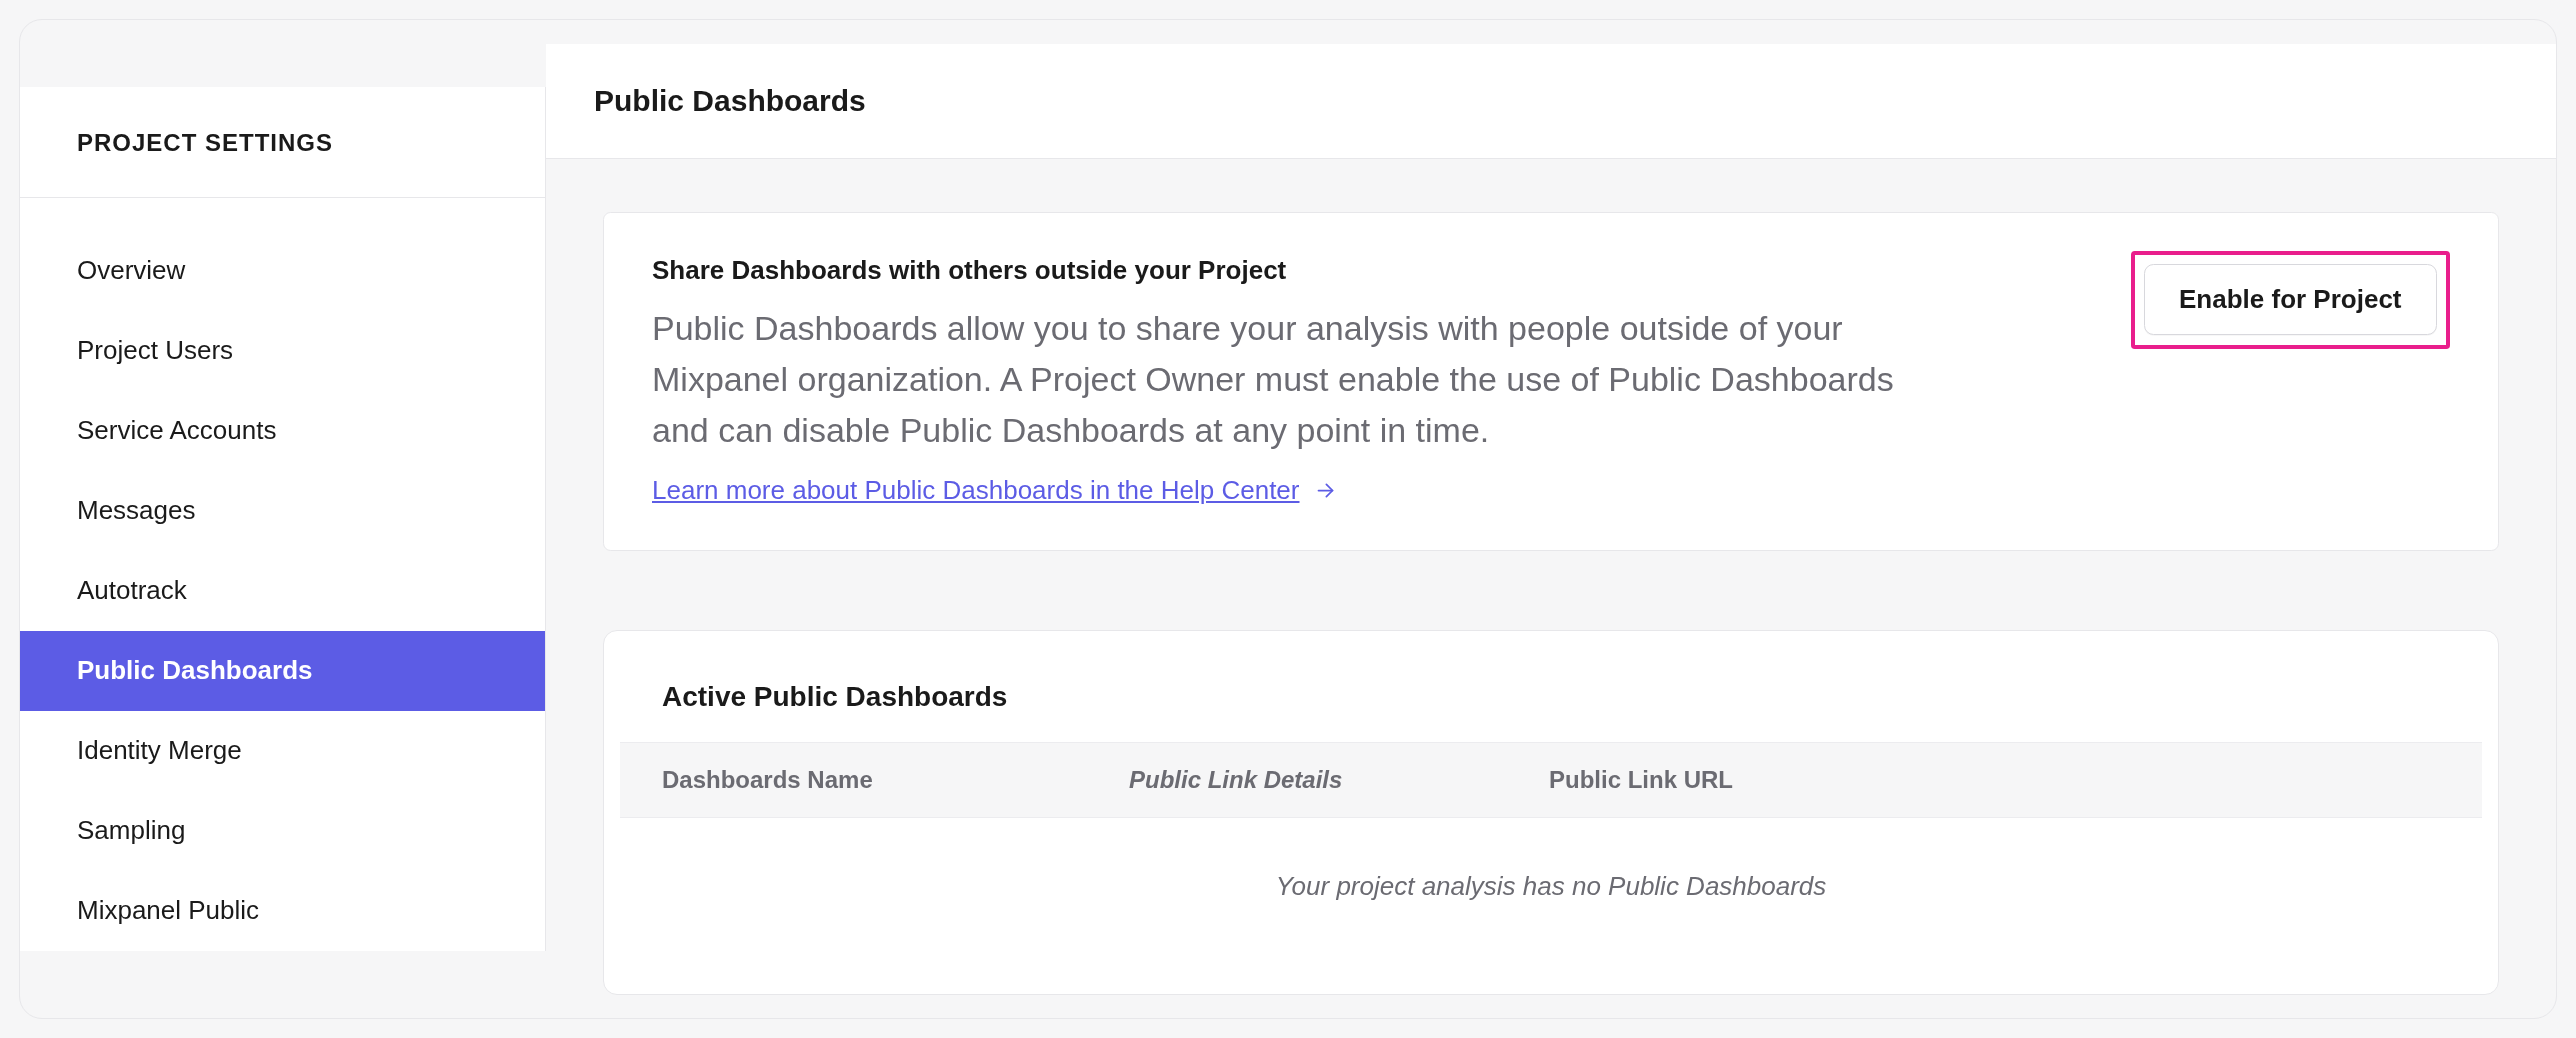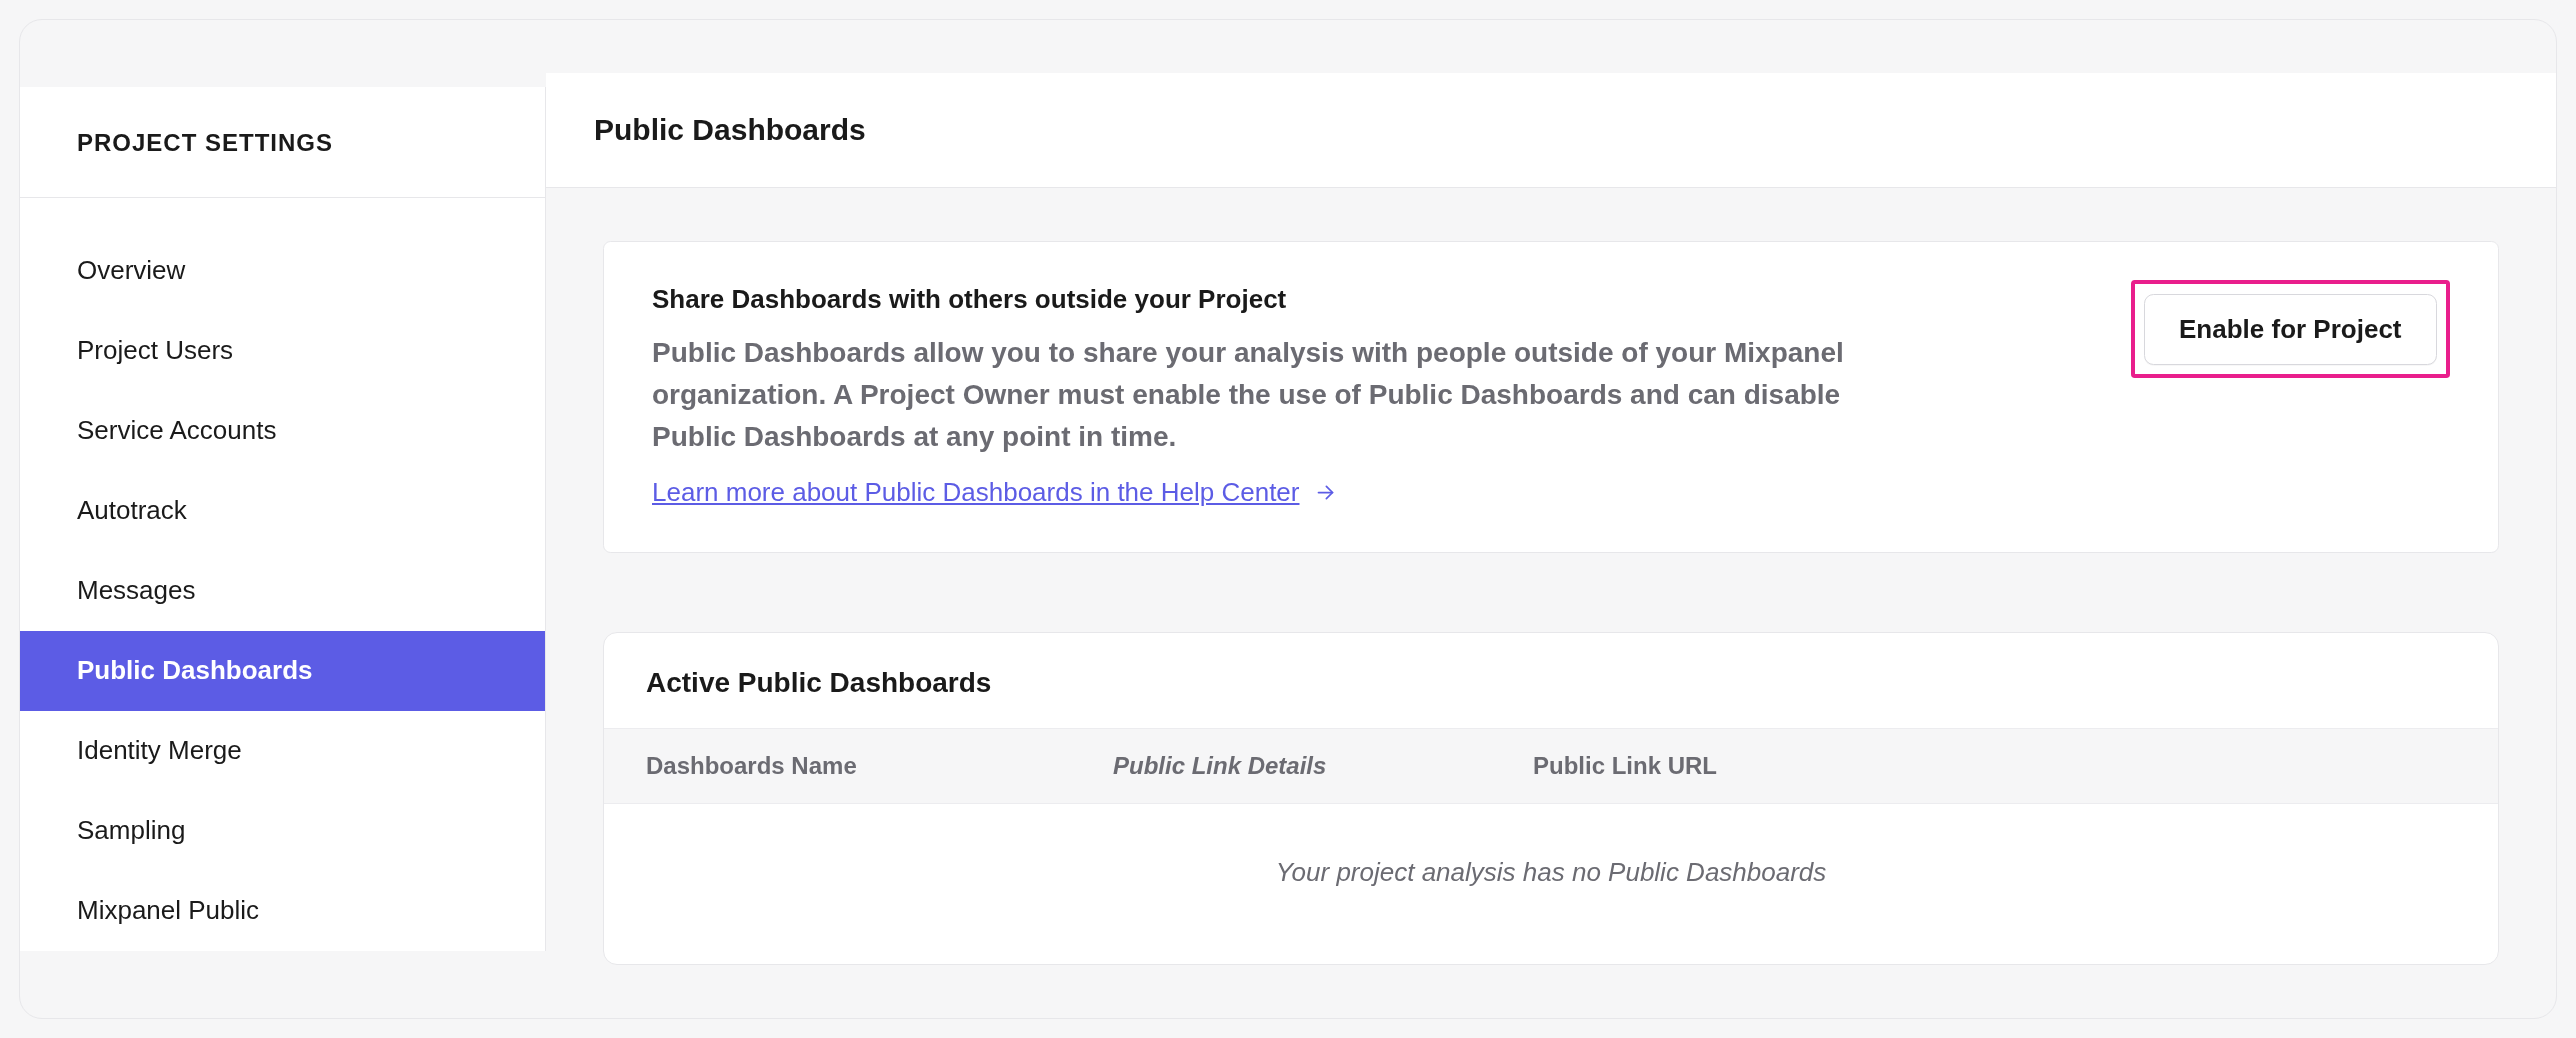--- a/index.html
+++ b/index.html
@@ -96,26 +96,25 @@
     align-items: flex-start;
     gap: 29px;
   }
   .info-card .text-col { flex: 1; }
   .info-card h2 {
     font-size: 26px;
     font-weight: 700;
     margin-bottom: 17px;
   }
   .info-card p {
-    font-size: 28px;
+    font-size: 34px;
     line-height: 1.5;
     color: #6b6b72;
     max-width: 1259px;
     margin-bottom: 19px;
-    font-weight: bold;
   }
   .learn-more {
     display: inline-flex;
     align-items: center;
     gap: 13.4px;
     font-size: 26px;
     color: #5c5ce5;
     text-decoration: underline;
     cursor: pointer;
   }
@@ -137,21 +136,21 @@
     border-radius: 9.5px;
     padding: 19px 34px;
     font-size: 26px;
     font-weight: 600;
     color: #1a1a1a;
     cursor: pointer;
     white-space: nowrap;
     box-shadow: 0 1px 0 rgba(0,0,0,0.03);
   }
 
-  .list-card { padding: 0; border-radius: 14px; }
+  .list-card { padding: 16px; border-radius: 14px; }
   .list-card .list-title {
     font-size: 28px;
     font-weight: 700;
     padding: 34px 42px 29px 42px;
   }
   .table-head {
     display: flex;
     background: #f6f6f7;
     border-top: 1px solid #ececef;
     border-bottom: 1px solid #ececef;
@@ -183,24 +182,24 @@
       <div class="sidebar-item">
           <span>Overview</span>
         </div>
       <div class="sidebar-item">
           <span>Project Users</span>
         </div>
       <div class="sidebar-item">
           <span>Service Accounts</span>
         </div>
       <div class="sidebar-item">
+          <span>Messages</span>
+        </div>
+      <div class="sidebar-item">
           <span>Autotrack</span>
-        </div>
-      <div class="sidebar-item">
-          <span>Messages</span>
         </div>
       <div class="sidebar-item active">
           <span>Public Dashboards</span>
         </div>
       <div class="sidebar-item">
           <span>Identity Merge</span>
         </div>
       <div class="sidebar-item">
           <span>Sampling</span>
         </div>

